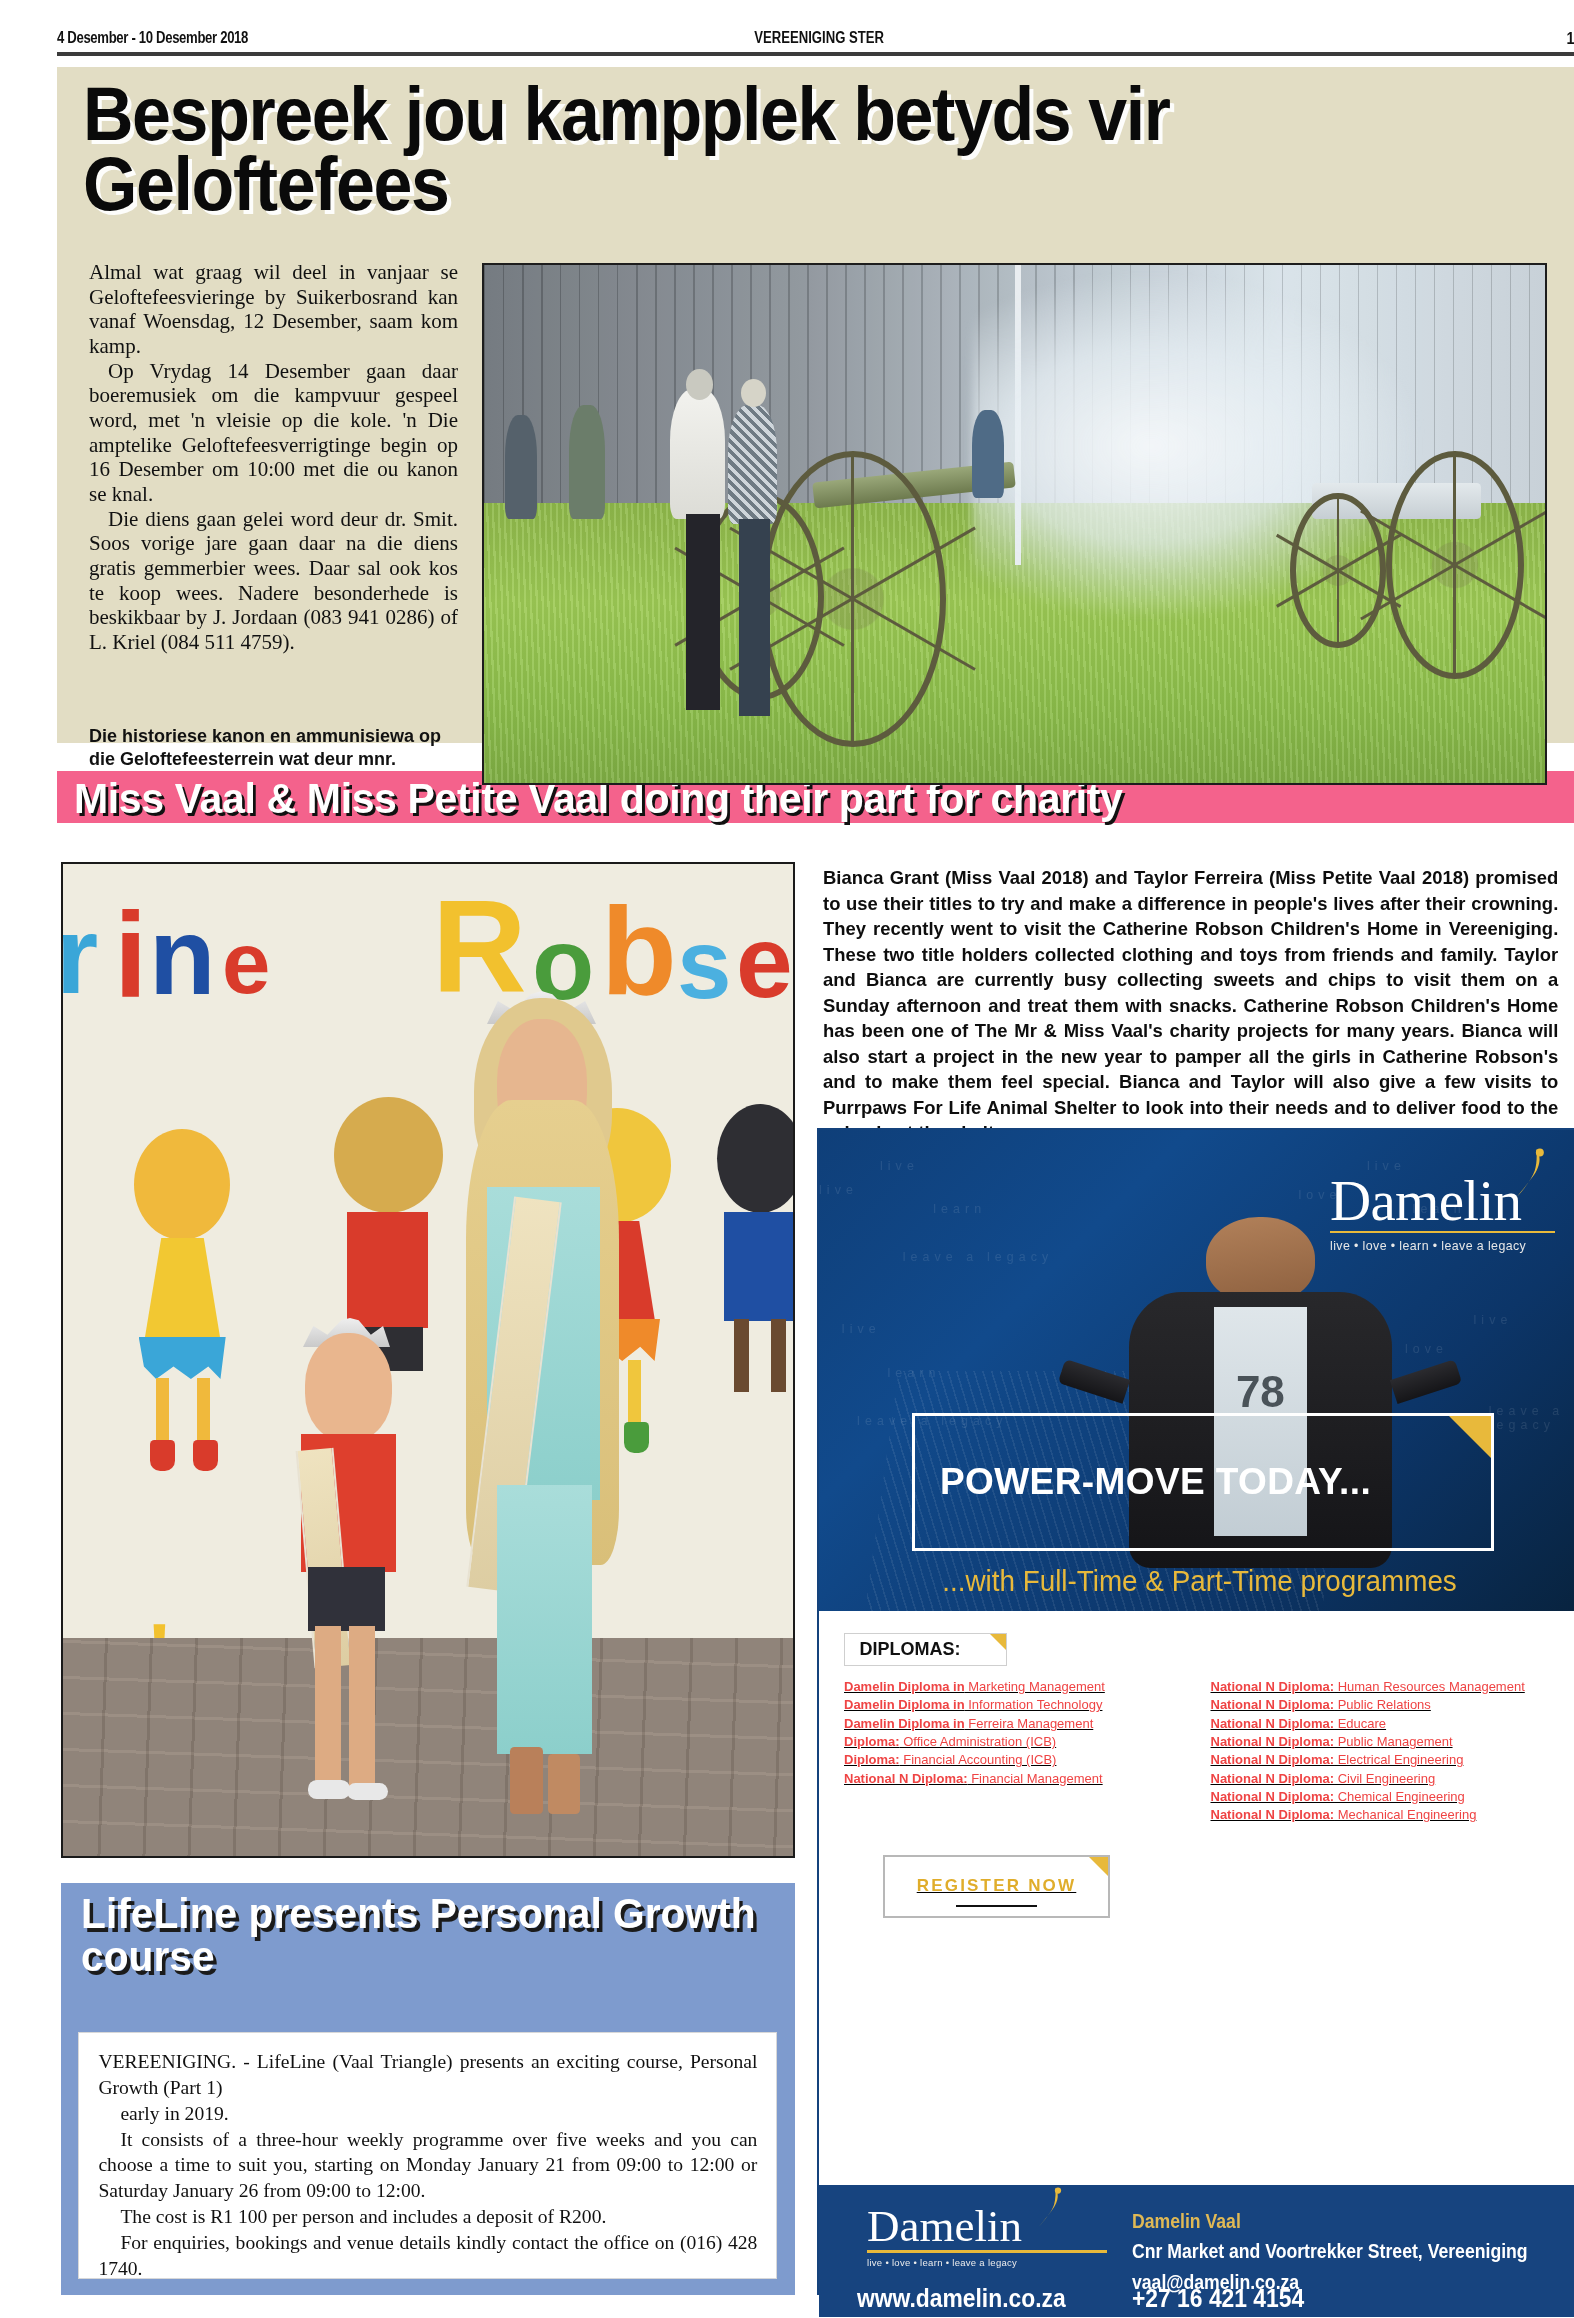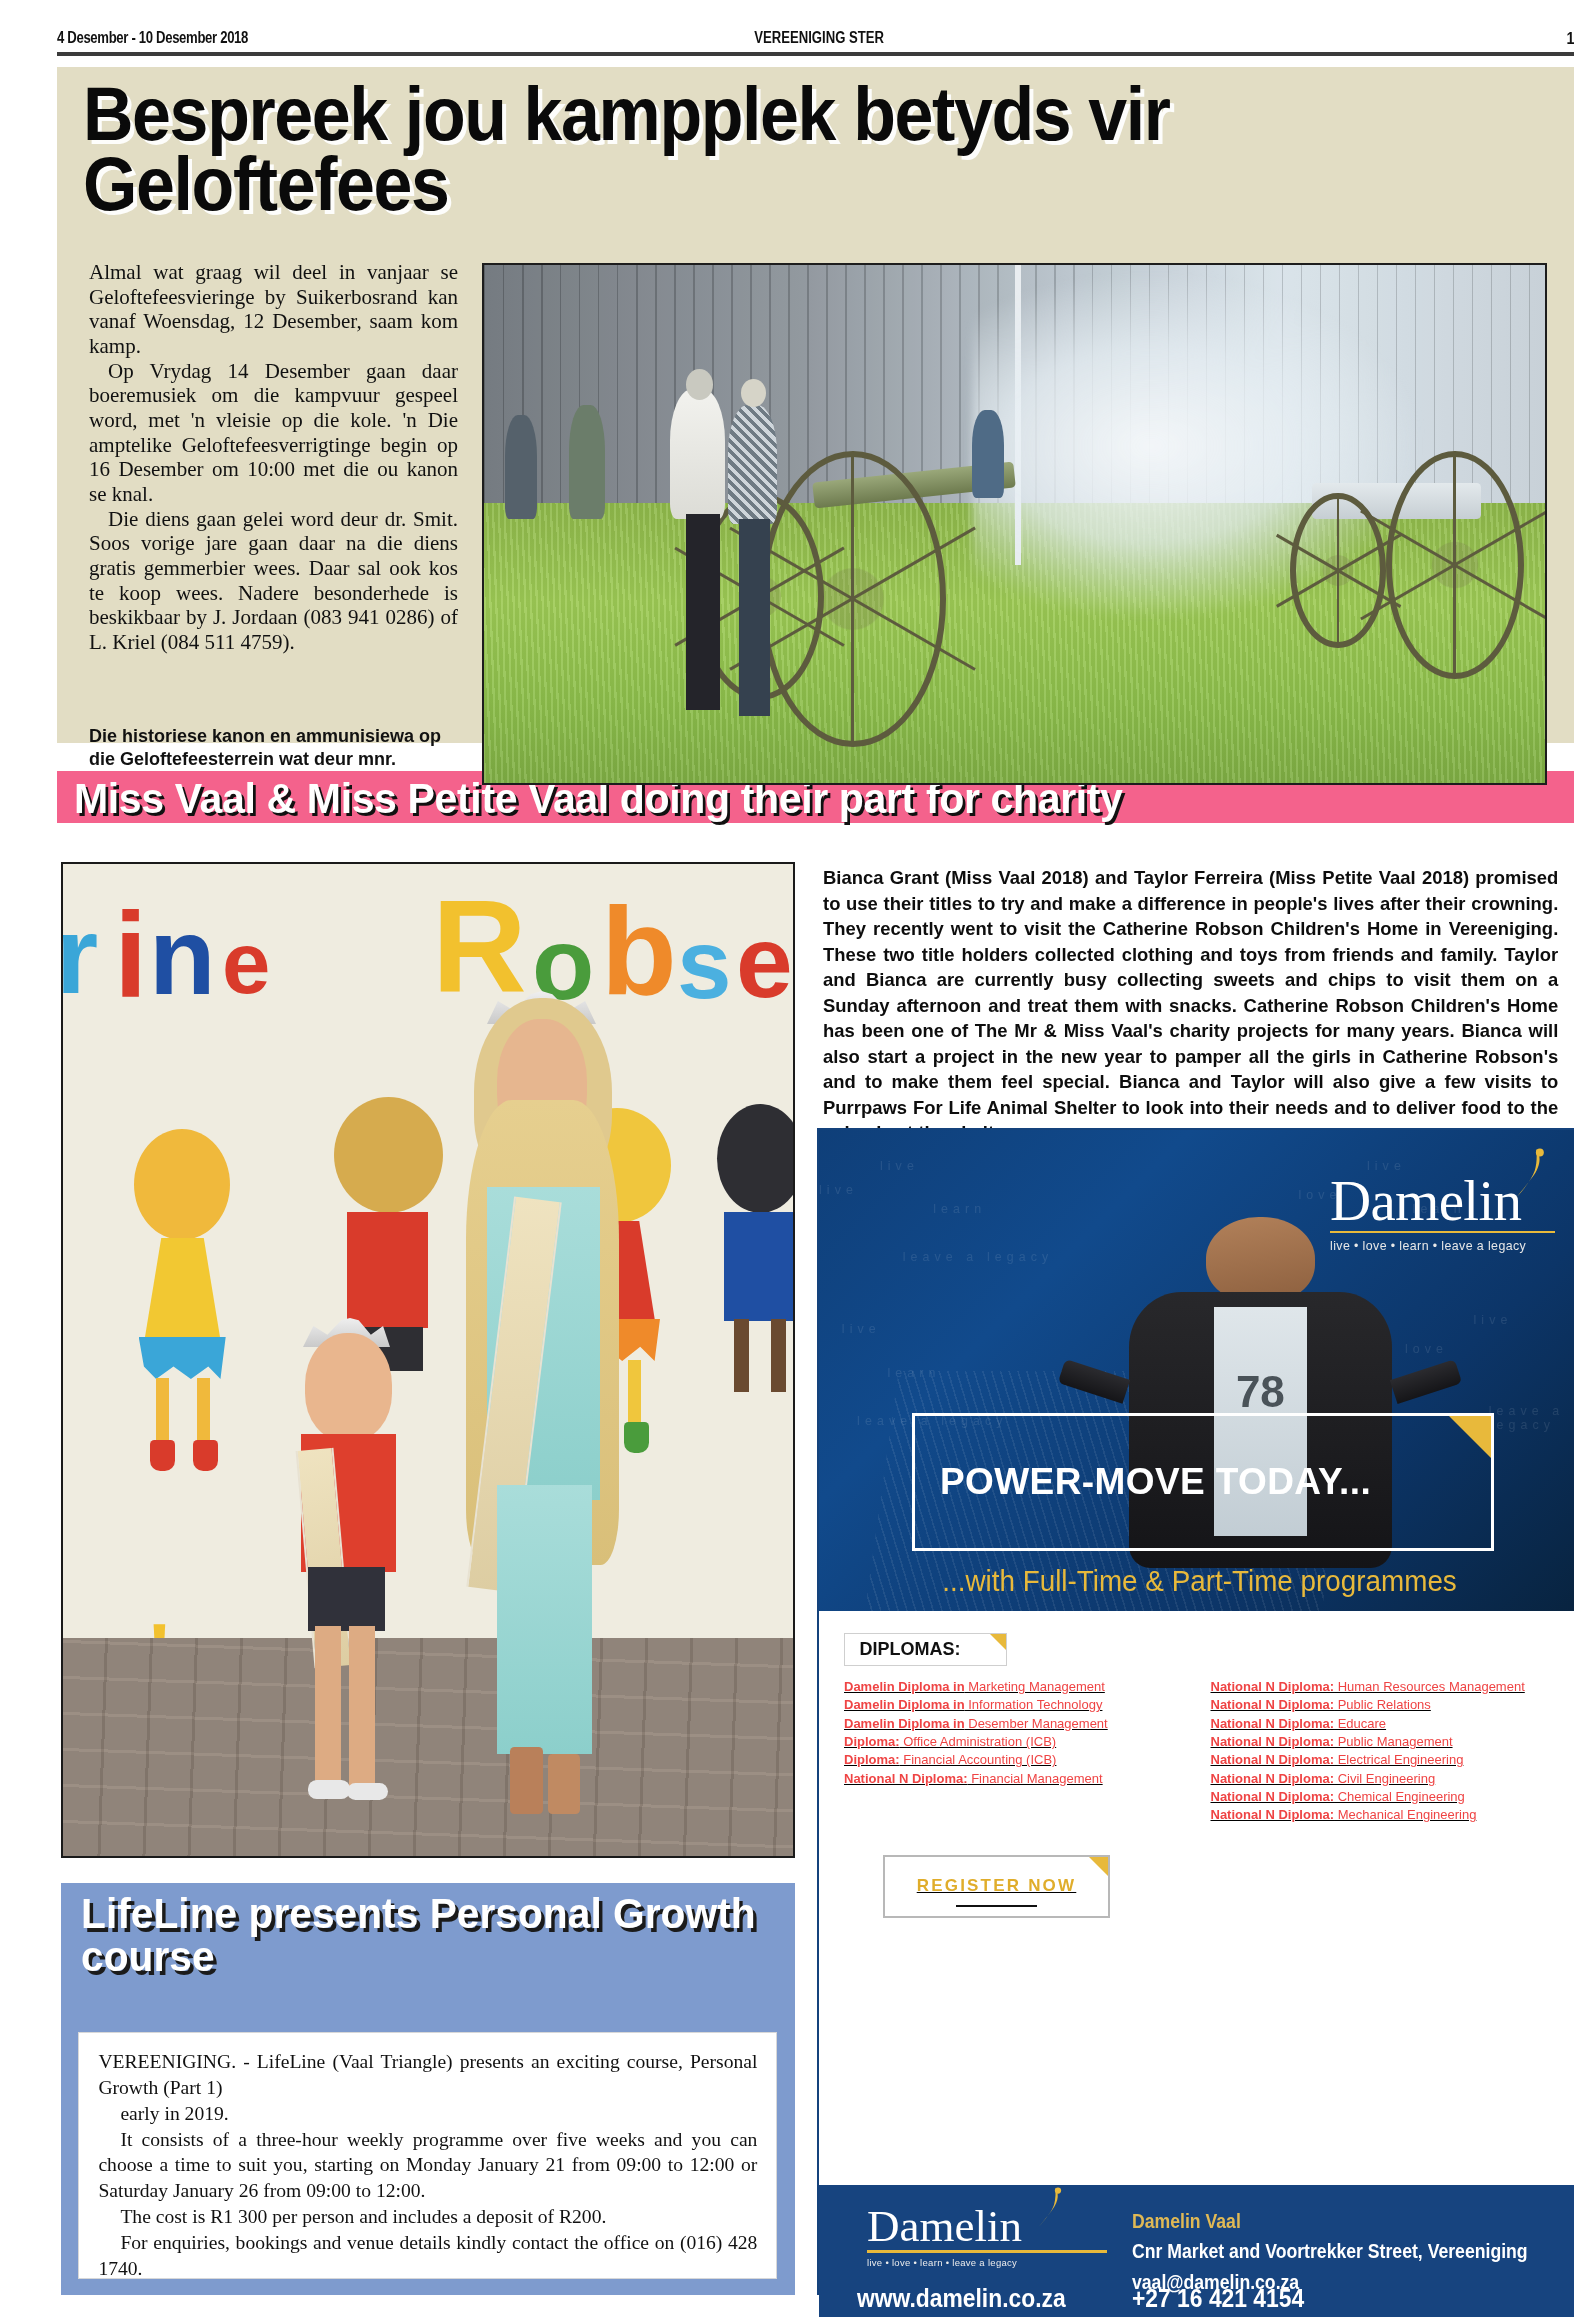--- a/index.html
+++ b/index.html
@@ -431,21 +431,21 @@
     <div class="ad-body">
       <div class="ad-tag">
         <span>DIPLOMAS:</span>
         <span class="ad-tag-corner"></span>
       </div>
 
       <div class="ad-cols">
         <div class="ad-col">
           <div class="ad-item"><b>Damelin Diploma in</b><span> Marketing Management</span></div>
           <div class="ad-item"><b>Damelin Diploma in</b><span> Information Technology</span></div>
-          <div class="ad-item"><b>Damelin Diploma in</b><span> Desember Management</span></div>
+          <div class="ad-item"><b>Damelin Diploma in</b><span> Ferreira Management</span></div>
           <div class="ad-item"><b>Diploma:</b><span> Office Administration (ICB)</span></div>
           <div class="ad-item"><b>Diploma:</b><span> Financial Accounting (ICB)</span></div>
           <div class="ad-item"><b>National N Diploma:</b><span> Financial Management</span></div>
         </div>
         <div class="ad-col">
           <div class="ad-item"><b>National N Diploma:</b><span> Human Resources Management</span></div>
           <div class="ad-item"><b>National N Diploma:</b><span> Public Relations</span></div>
           <div class="ad-item"><b>National N Diploma:</b><span> Educare</span></div>
           <div class="ad-item"><b>National N Diploma:</b><span> Public Management</span></div>
           <div class="ad-item"><b>National N Diploma:</b><span> Electrical Engineering</span></div>
@@ -482,19 +482,19 @@
     </div>
 
   </div>
 
   <div class="ll">
     <div class="ll-title">LifeLine presents Personal Growth course</div>
     <div class="ll-body">
       <p class="noind">VEREENIGING. - LifeLine (Vaal Triangle) presents an exciting course, Personal Growth (Part 1)</p>
       <p>early in 2019.</p>
       <p>It consists of a three-hour weekly programme over five weeks and you can choose a time to suit you, starting on Monday January 21 from 09:00 to 12:00 or Saturday January 26 from 09:00 to 12:00.</p>
-      <p>The cost is R1 300 per person and includes a deposit of R200.</p>
+      <p>The cost is R1 100 per person and includes a deposit of R200.</p>
       <p>For enquiries, bookings and venue details kindly contact the office on (016) 428 1740.</p>
     </div>
   </div>
 
 </div>
 
 
 </body></html>

